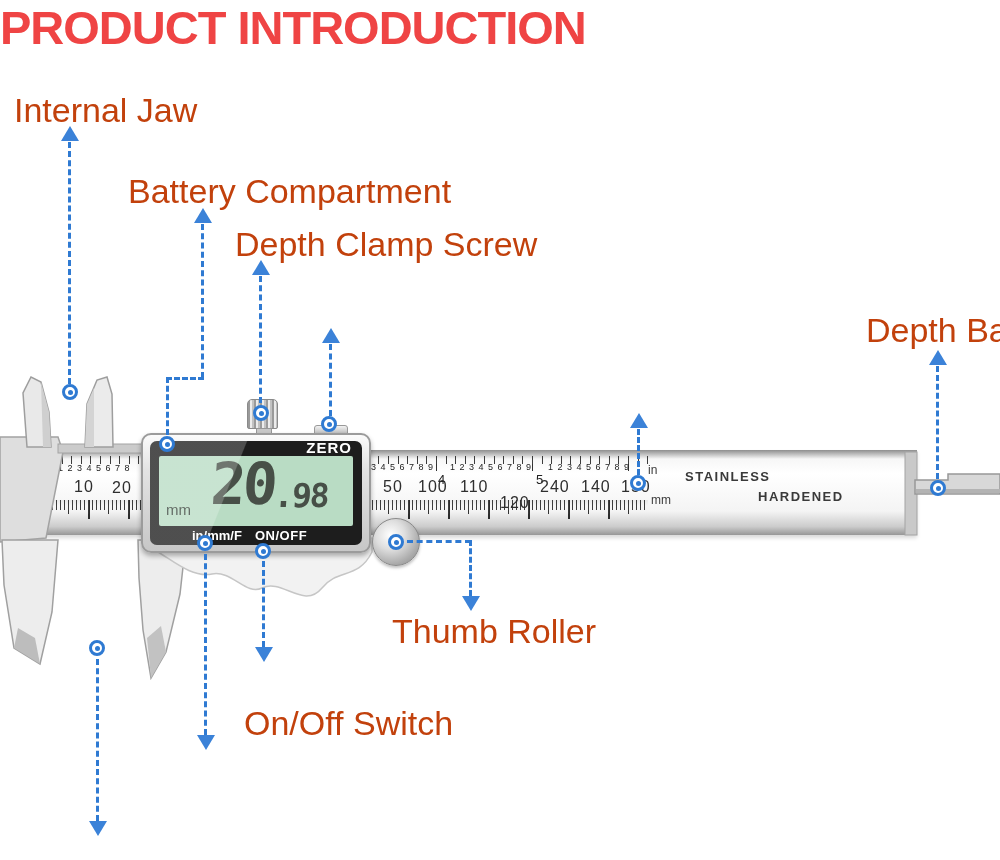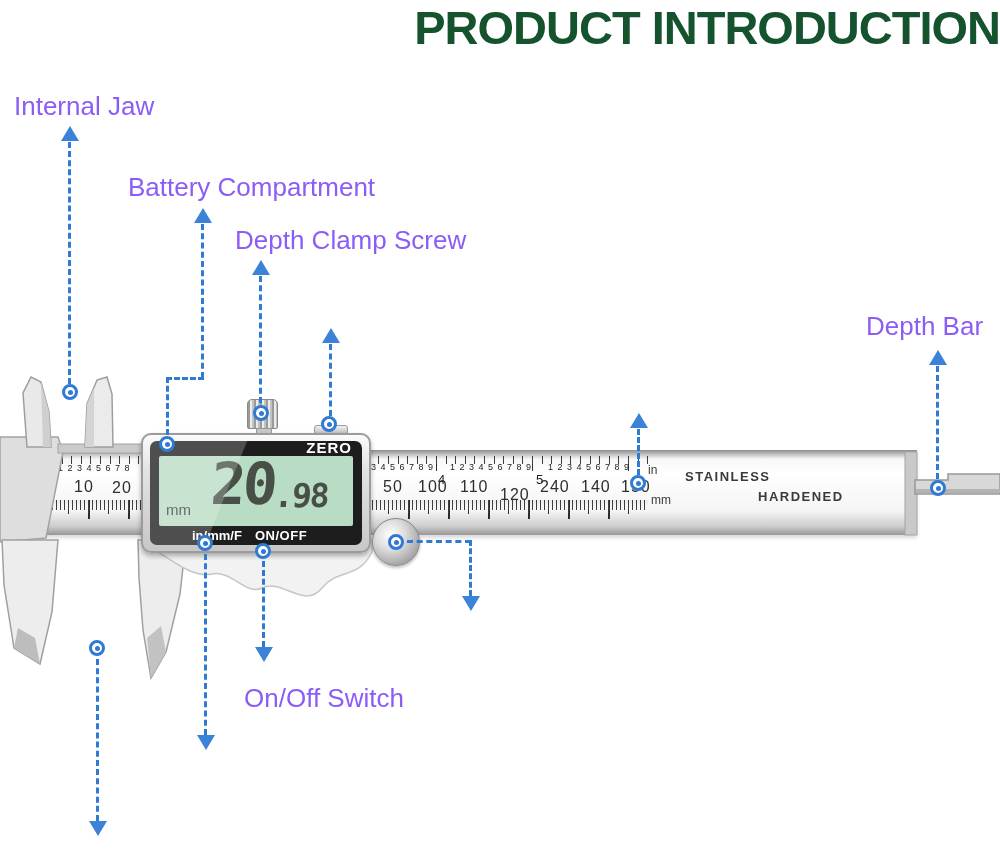--- a/index.html
+++ b/index.html
@@ -1,22 +1,22 @@
 <!DOCTYPE html>
 <html><head>
 <meta charset="utf-8">
 <style>
   html,body{margin:0;padding:0;background:#fff;}
   #stage{position:relative;width:1000px;height:860px;background:#ffffff;overflow:hidden;
          font-family:"Liberation Sans",sans-serif;}
   
-  .title{position:absolute;left:0;right:0;top:0;text-align:right;
-         font-size:47px;font-weight:800;letter-spacing:-1px;color:#14532d;}
-  
-  .lbl{position:absolute;font-size:26px;font-weight:500;color:#8b5cf6;white-space:nowrap;}
+  .title{position:absolute;left:0;right:0;top:0;text-align:left;
+         font-size:47px;font-weight:800;letter-spacing:-1px;color:#ef4444;}
+  
+  .lbl{position:absolute;font-size:34px;font-weight:500;color:#c2410c;white-space:nowrap;}
   
   .vline{position:absolute;width:0;border-left:3px dashed #2f7ad2;}
   .hline{position:absolute;height:0;border-top:3px dashed #2f7ad2;}
   
   .arr-up{position:absolute;width:0;height:0;border-left:9px solid transparent;
           border-right:9px solid transparent;border-bottom:15px solid #3b82d8;}
   .arr-down{position:absolute;width:0;height:0;border-left:9px solid transparent;
           border-right:9px solid transparent;border-top:15px solid #3b82d8;}
   
   .marker{position:absolute;width:16px;height:16px;border:3px solid #2f7ad2;border-radius:50%;
@@ -93,21 +93,21 @@
 
     <span class="inch-row" style="left:331px;top:12px">3 4 5 6 7 8 9</span>
     <span class="inch-major" style="left:398px;top:22px">4</span>
     <span class="inch-row" style="left:410px;top:12px">1 2 3 4 5 6 7 8 9</span>
     <span class="inch-major" style="left:496px;top:22px">5</span>
     <span class="inch-row" style="left:508px;top:12px">1 2 3 4 5 6 7 8 9</span>
 
     <span class="mm-num" style="left:343px;top:28px">50</span>
     <span class="mm-num" style="left:378px;top:28px">100</span>
     <span class="mm-num" style="left:420px;top:28px">110</span>
-    <span class="mm-num" style="left:460px;top:36px">120</span>
+    <span class="mm-num" style="left:460px;top:44px">120</span>
     <span class="mm-num" style="left:500px;top:28px">240</span>
     <span class="mm-num" style="left:541px;top:28px">140</span>
     <span class="mm-num" style="left:581px;top:28px">150</span>
 
     <span class="unit-sm" style="left:608px;top:13px">in</span>
     <span class="unit-sm" style="left:611px;top:43px">mm</span>
     <span class="brand" style="left:645px;top:19px">STAINLESS</span>
     <span class="brand" style="left:718px;top:39px">HARDENED</span>
   </div>
 
@@ -198,27 +198,28 @@
   <div class="marker" style="left:630px;top:475px">
       <span></span>
     </div>
 
   <div class="marker" style="left:388px;top:534px">
       <span></span>
     </div>
   <div class="hline" style="left:407px;top:540px;width:64px"></div>
   <div class="vline" style="left:469px;top:540px;height:56px"></div>
   <div class="arr-down" style="left:462px;top:596px"></div>
+  <div class="lbl" style="left:392px;top:612px">Thumb Roller</div>
 
   <div class="marker" style="left:255px;top:543px">
       <span></span>
     </div>
   <div class="vline" style="left:262px;top:561px;height:86px"></div>
   <div class="arr-down" style="left:255px;top:647px"></div>
-  <div class="lbl" style="left:244px;top:683px">On/Off Switch</div>
+  <div class="lbl" style="left:244px;top:704px">On/Off Switch</div>
 
   <div class="marker" style="left:197px;top:535px">
       <span></span>
     </div>
   <div class="vline" style="left:204px;top:554px;height:181px"></div>
   <div class="arr-down" style="left:197px;top:735px"></div>
 
   <div class="marker" style="left:89px;top:640px">
       <span></span>
     </div>

